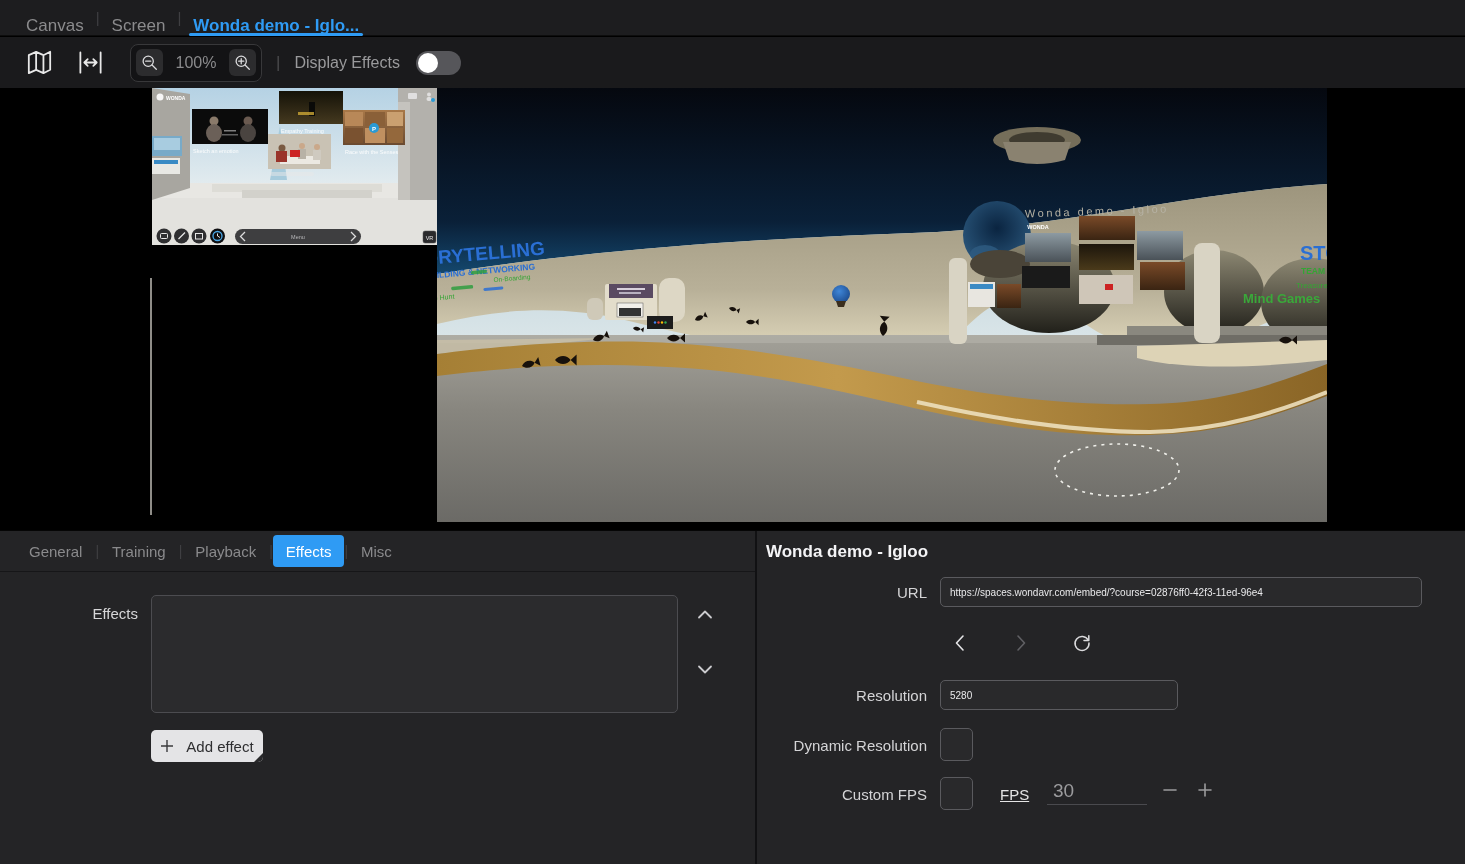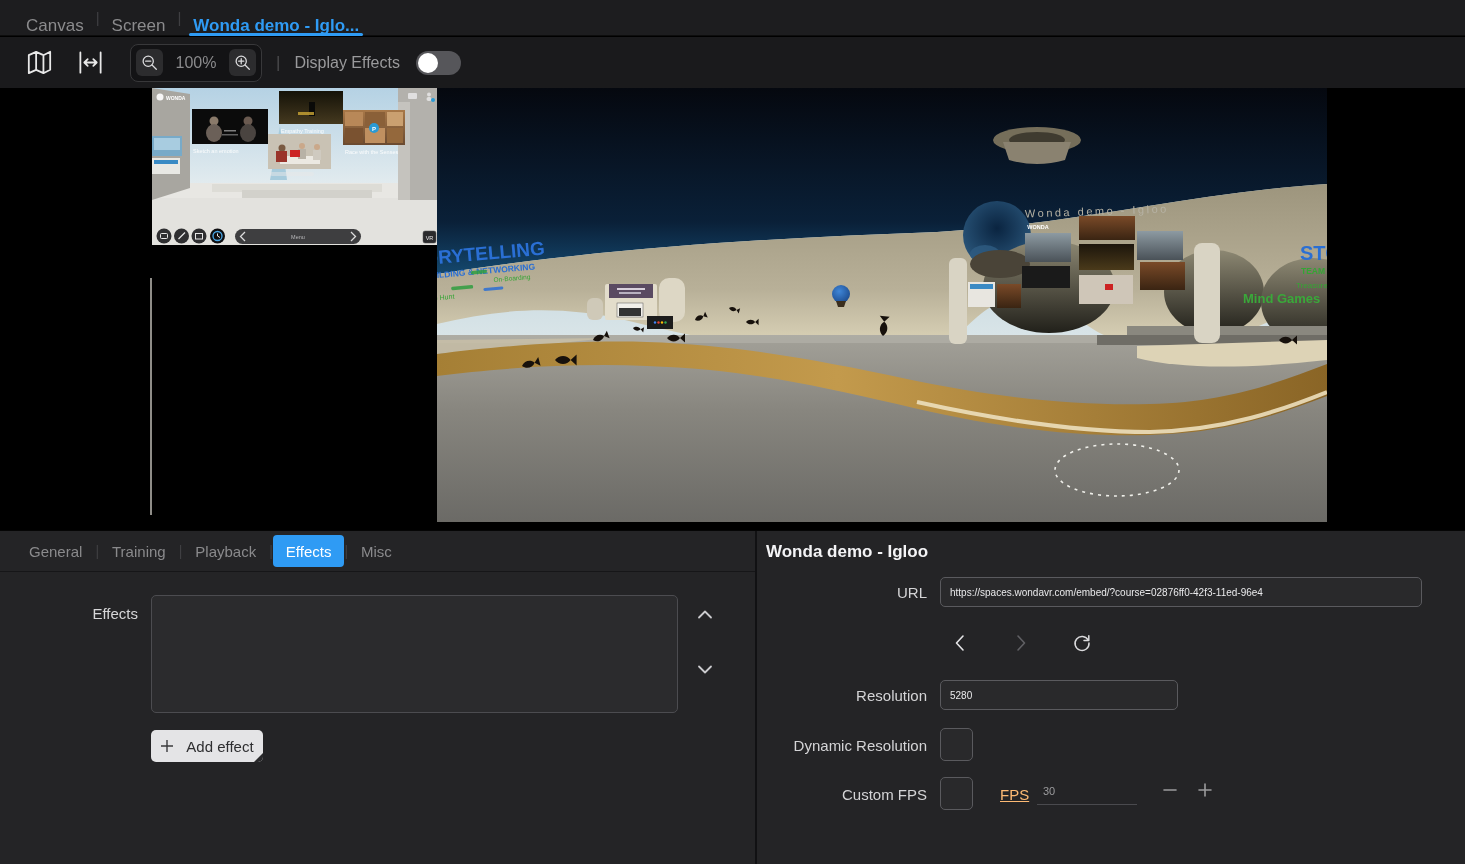--- a/index.html
+++ b/index.html
@@ -74,23 +74,23 @@
                  color:#f4f4f6; }
   .prop-label { position:absolute; width:170px; text-align:right; font-size:15px;
                 color:#d4d4d6; }
   .text-input { position:absolute; height:30px; background:#29292b;
                 border:1px solid #5a5a5e; border-radius:5px; color:#e9e9eb;
                 font-size:10px; padding:0 9px; font-family:"Liberation Sans",sans-serif;
                 outline:none; }
   .nav-btn { position:absolute; width:20px; height:20px; top:102px; }
   .checkbox { position:absolute; left:183px; width:33px; height:33px; background:#29292b;
               border:1px solid #5a5a5e; border-radius:5px; }
-  .fps-label { position:absolute; left:243px; top:255px; font-size:15px; color:#fdba74;text-decoration:underline; }
-  .fps-field { position:absolute; left:280px; top:246px; width:100px; height:28px;
-               border-bottom:1px solid #4a4a4e; color:#9b9b9d; font-size:11px;
+  .fps-label { position:absolute; left:243px; top:255px; font-size:15px; color:#e5e5e5;text-decoration:underline; }
+  .fps-field { position:absolute; left:290px; top:246px; width:100px; height:28px;
+               border-bottom:1px solid #4a4a4e; color:#9b9b9d; font-size:19px;
                display:flex; align-items:center; padding-left:6px; }
   .stepper { position:absolute; top:250px; width:18px; height:18px; color:#9b9b9d; }
 </style>
 </head>
 <body>
 
 <div class="app">
 
   <header class="tabbar">
     <div class="tab">

